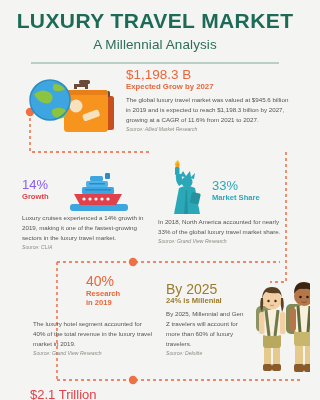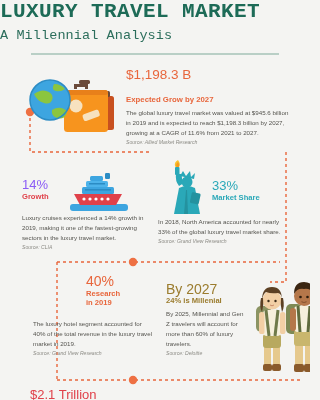--- a/index.html
+++ b/index.html
@@ -17,23 +17,22 @@
   .page {
     position: relative;
     width: 310px;
     height: 400px;
     background: #f4f4f2;
     overflow: hidden;
   }
 
   
   .header {
-    padding-top: 1px;
-    text-align: left;
-    font-family: Liberation Mono, monospace;
+    padding-top: 10px;
+    text-align: center;
   }
   .title {
     font-size: 21px;
     font-weight: bold;
     letter-spacing: 0.4px;
     color: #1d6b57;
     line-height: 1.05;
     margin: 0;
   }
   .subtitle {
@@ -90,21 +89,21 @@
     position: absolute;
     left: 24px; top: 2px;
     width: 96px; height: 66px;
   }
   .b1-text {
     position: absolute;
     left: 126px; top: 0px;
     width: 168px;
   }
   .b1-num { font-size: 13.5px; color: #e8663c; }
-  .b1-sub { font-size: 7.8px; color: #e8663c; margin-top: 14px; }
+  .b1-sub { font-size: 7.8px; color: #e8663c; margin-top: 1px; }
 
   
   .block2 {
     position: absolute;
     left: 14px; top: 172px;
     width: 140px;
   }
   .b2-row { position: relative; height: 38px; }
   .b2-num {
     position: absolute; left: 8px; top: 6px;
@@ -304,21 +303,21 @@
         <span>in 2019</span>
       </div>
     </div>
     <div class="b4-text">
       <div class="stat-body">The luxury hotel segment accounted for 40% of the total revenue in the luxury travel market in 2019.</div>
       <div class="stat-src">Source: Grand View Research</div>
     </div>
   </div>
 
   <div class="block5">
-    <div class="stat-num b5-num">By 2027</div>
+    <div class="stat-num b5-num">By 2025</div>
     <div class="stat-sub b5-sub">24% is Millenial</div>
     <div class="b5-text">
       <div class="stat-body">By 2025, Millennial and Gen Z travelers will account for more than 60% of luxury travelers.</div>
       <div class="stat-src">Source: Deloitte</div>
     </div>
     <div class="b5-art">
       <svg viewBox="0 0 74 110" width="74" height="110" xmlns="http://www.w3.org/2000/svg">
 
         <g>
 

